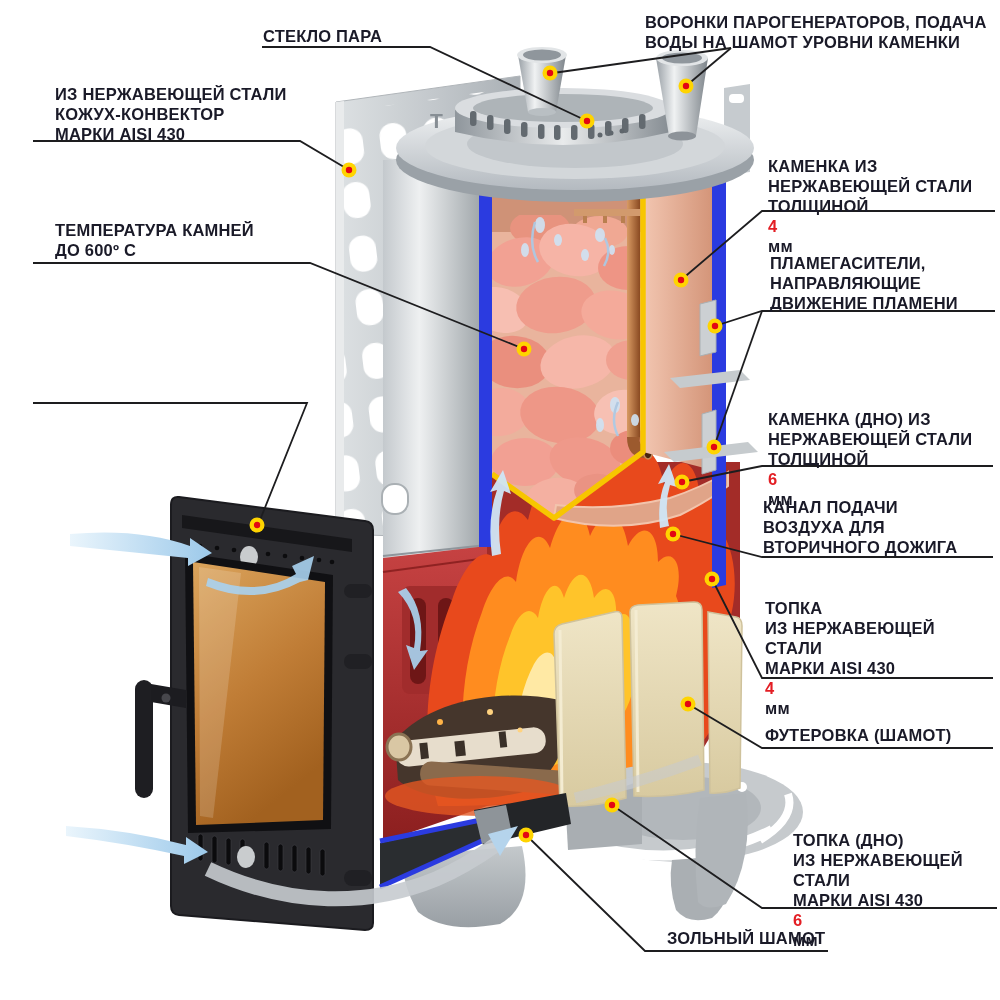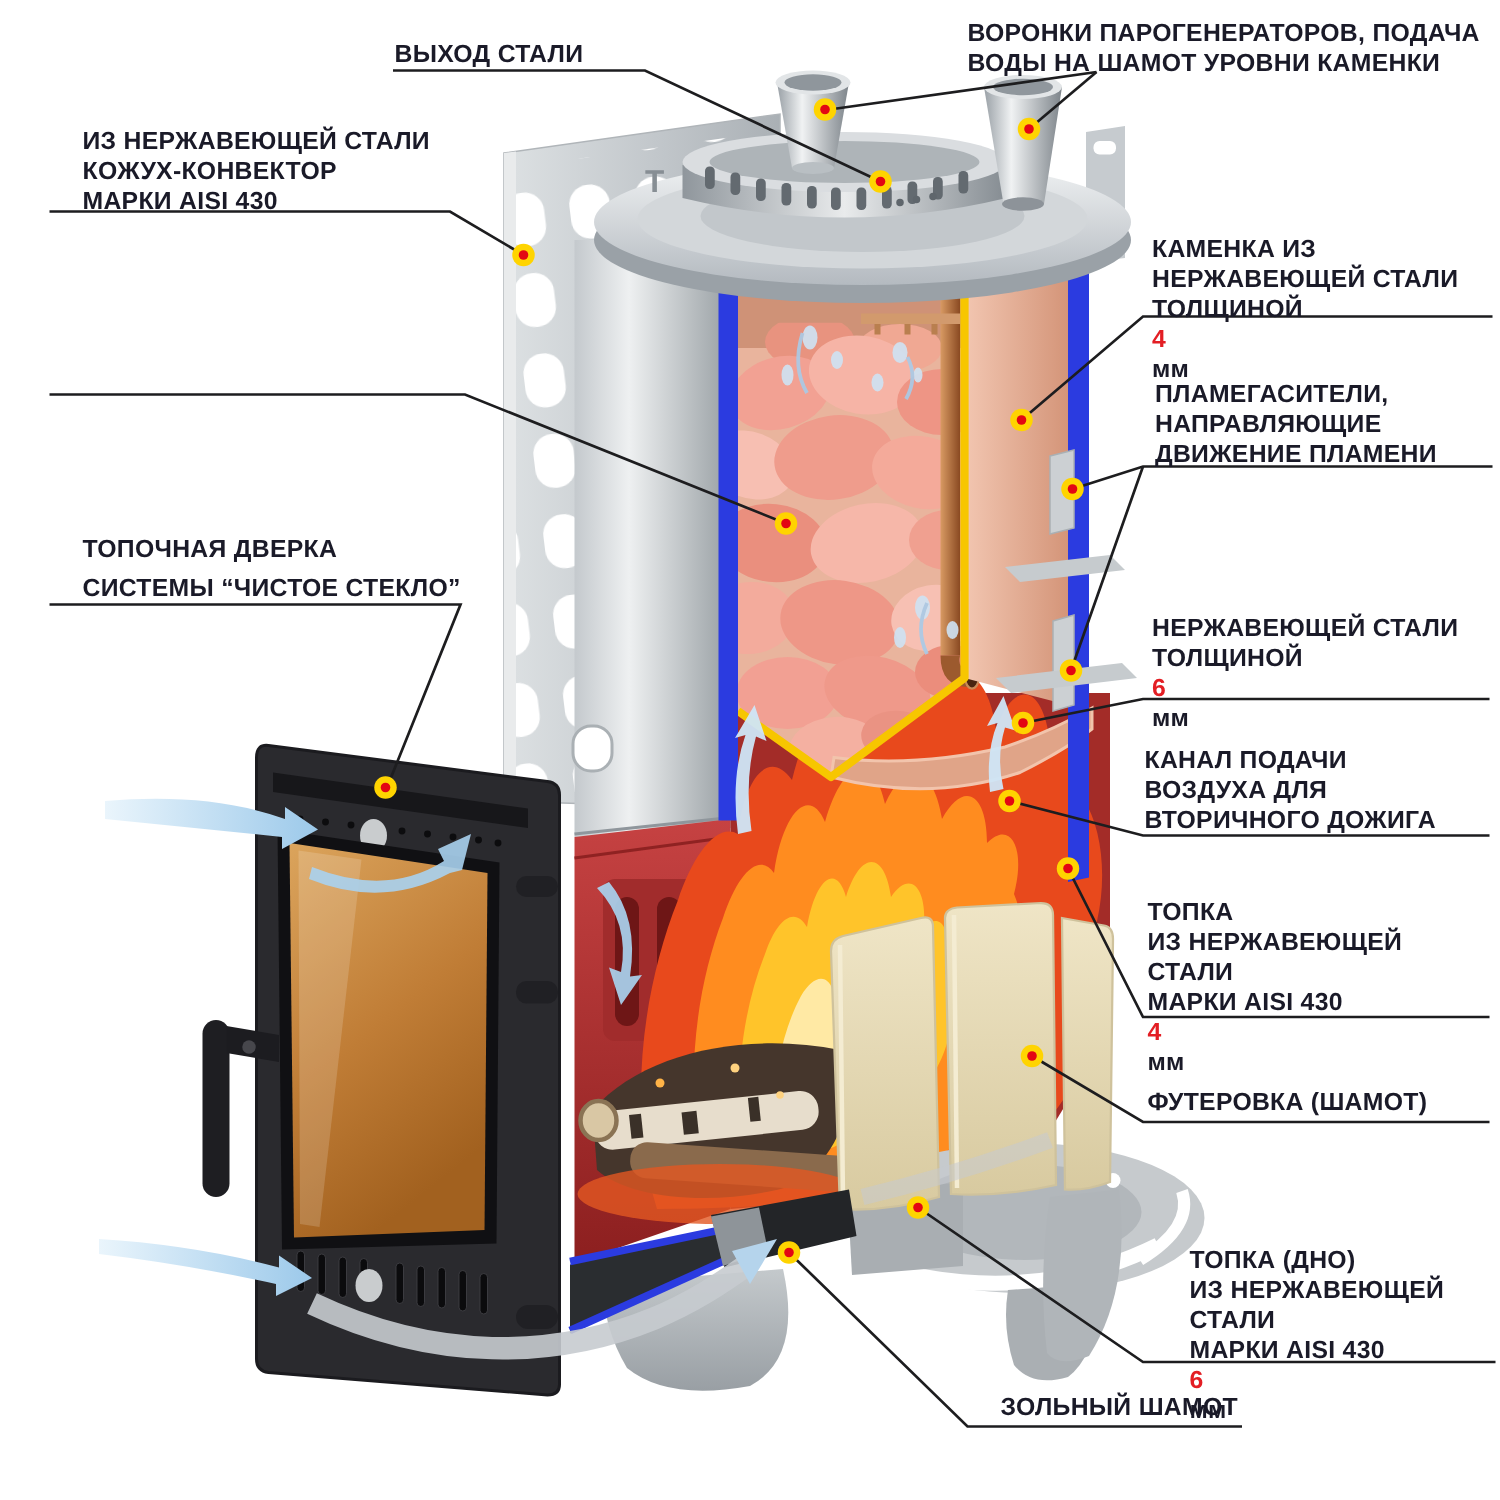--- a/index.html
+++ b/index.html
@@ -399,55 +399,56 @@
           <circle cx="612" cy="805" r="3.2" fill="#e30613"></circle>
         </g>
     <g>
           <circle cx="526" cy="835" r="7.5" fill="#ffd400"></circle>
           <circle cx="526" cy="835" r="3.2" fill="#e30613"></circle>
         </g>
   </g>
 </svg>
 
 <div class="lbl" style="left:263px;top:26px">
-  <span>ВЫХОД СТАЛИ</span>
+  <span>СТЕКЛО ПАРА</span>
 </div>
 
 <div class="lbl" style="left:645px;top:12px">
   <span>ВОРОНКИ ПАРОГЕНЕРАТОРОВ, ПОДАЧА</span>
   <span>ВОДЫ НА ШАМОТ УРОВНИ КАМЕНКИ</span>
 </div>
 
 <div class="lbl" style="left:55px;top:84px">
   <span>ИЗ НЕРЖАВЕЮЩЕЙ СТАЛИ</span>
   <span>КОЖУХ-КОНВЕКТОР</span>
   <span>МАРКИ AISI 430</span>
 </div>
 
-
-<div class="lbl" style="left:55px;top:356px">
-  <span>ТОПОЧНАЯ ДВЕРКА</span>
-  <span class="gap">СИСТЕМЫ “ЧИСТОЕ СТЕКЛО”</span>
-</div>
+<div class="lbl" style="left:55px;top:220px">
+  <span>ТЕМПЕРАТУРА КАМНЕЙ</span>
+  <span>ДО 600º С</span>
+</div>
+
 
 <div class="lbl" style="left:768px;top:156px">
   <span>КАМЕНКА ИЗ</span>
   <span>НЕРЖАВЕЮЩЕЙ СТАЛИ</span>
   <span>
     <span class="inl">ТОЛЩИНОЙ </span><span class="red">4</span><span class="inl"> мм</span>
   </span>
 </div>
 
 <div class="lbl" style="left:770px;top:253px">
   <span>ПЛАМЕГАСИТЕЛИ,</span>
   <span>НАПРАВЛЯЮЩИЕ</span>
   <span>ДВИЖЕНИЕ ПЛАМЕНИ</span>
 </div>
 
 <div class="lbl" style="left:768px;top:409px">
+  <span>КАМЕНКА (ДНО) ИЗ</span>
   <span>НЕРЖАВЕЮЩЕЙ СТАЛИ</span>
   <span>
     <span class="inl">ТОЛЩИНОЙ </span><span class="red">6</span><span class="inl"> мм</span>
   </span>
 </div>
 
 <div class="lbl" style="left:763px;top:497px">
   <span>КАНАЛ ПОДАЧИ</span>
   <span>ВОЗДУХА ДЛЯ</span>
   <span>ВТОРИЧНОГО ДОЖИГА</span>

